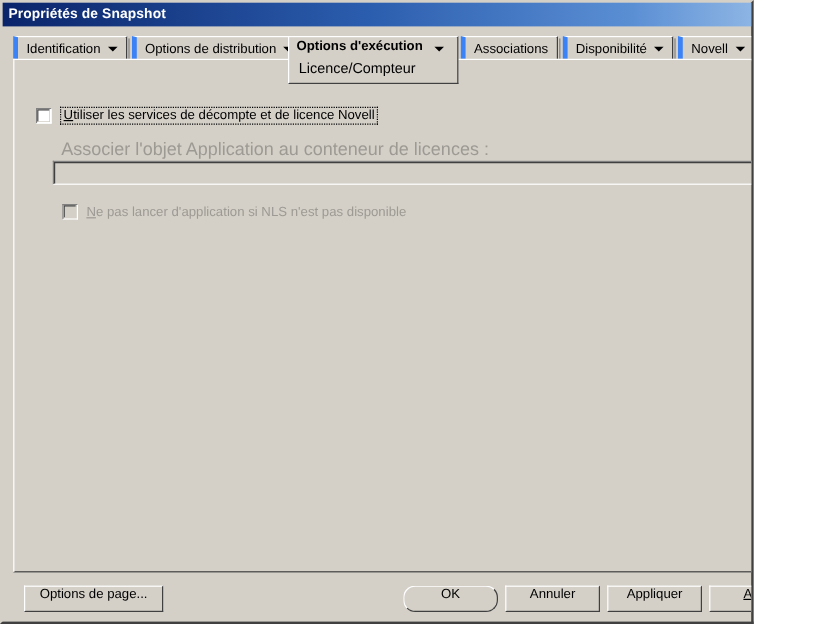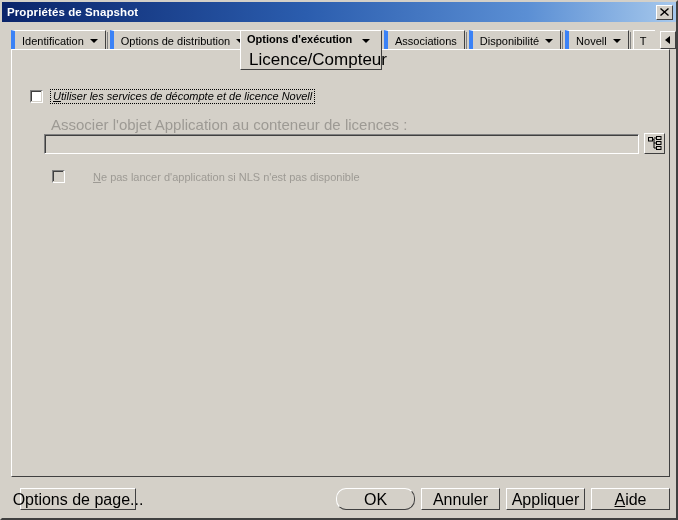--- a/index.html
+++ b/index.html
@@ -8,21 +8,21 @@
     background: #ffffff;
   }
   body {
     font-family: "Liberation Sans", sans-serif;
     font-size: 11px;
     -webkit-font-smoothing: none;
   }
 
   #window {
     position: relative;
-    width: 678px;
+    width: 628px;
     height: 520px;
     background: #d4d0c8;
     box-sizing: border-box;
     border-left: 2px solid #d4d0c8;
     border-top: 2px solid #d4d0c8;
     border-right: 2px solid #404040;
     border-bottom: 2px solid #404040;
     overflow: hidden;
   }
 
@@ -138,21 +138,21 @@
     position: absolute;
     left: 121px; top: 8px;
     width: 0; height: 0;
     border-left: 4px solid transparent;
     border-right: 4px solid transparent;
     border-top: 4px solid #000000;
   }
   #tab-selected-sub {
     position: absolute;
     left: 8px; top: 19px;
-    font-size: 17px;
+    font-size: 12px;
     white-space: nowrap;
   }
 
   #tab-row-right {
     position: absolute;
     top: 8px;
     left: 382px;
     height: 22px;
     display: flex;
     align-items: flex-start;
@@ -217,21 +217,20 @@
     border-bottom: 1px solid #404040;
   }
 
   
   #nls-check-row {
     position: absolute;
     left: 18px;
     top: 39px;
     display: flex;
     align-items: center;
-    font-style: italic;
   }
   .cb {
     width: 13px;
     height: 13px;
     box-sizing: border-box;
     background: #ffffff;
     border-top: 1.5px solid #808080;
     border-left: 1.5px solid #808080;
     border-right: 1.5px solid #ffffff;
     border-bottom: 1.5px solid #ffffff;
@@ -299,21 +298,20 @@
     justify-content: center;
     cursor: default;
   }
 
   #nls-launch-row {
     position: absolute;
     left: 40px;
     top: 120px;
     display: flex;
     align-items: center;
-    gap: 21px;
   }
   #nls-launch-label {
     margin-left: 7px;
     font-size: 11px;
     color: #9d9a94;
     white-space: nowrap;
     cursor: default;
   }
   .accel-dis { text-decoration: underline; }
 
@@ -328,23 +326,23 @@
   .btn {
     position: absolute;
     box-sizing: border-box;
     height: 22px;
     background: #d4d0c8;
     border-top: 1.5px solid #ffffff;
     border-left: 1.5px solid #ffffff;
     border-right: 1.5px solid #404040;
     border-bottom: 1.5px solid #404040;
     display: flex;
-    align-items: flex-end;
+    align-items: flex-start;
     justify-content: center;
-    font-size: 16px;
+    font-size: 11px;
     color: #000000;
     white-space: nowrap;
     cursor: default;
   }
   #btn-page-options { left: 18px; top: 8px; width: 116px; }
   #btn-ok          { left: 334px; top: 8px; width: 79px; border-radius: 10px; }
   #btn-cancel      { left: 419px; top: 8px; width: 79px; }
   #btn-apply       { left: 504px; top: 8px; width: 79px; }
   #btn-help        { left: 589px; top: 8px; width: 79px; }
 </style>

